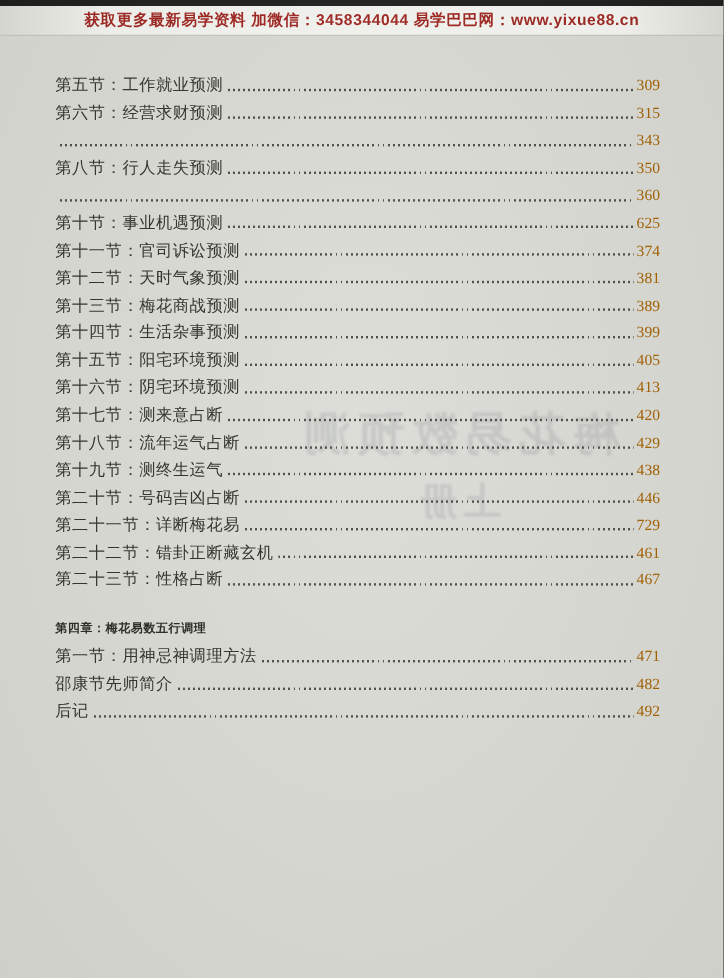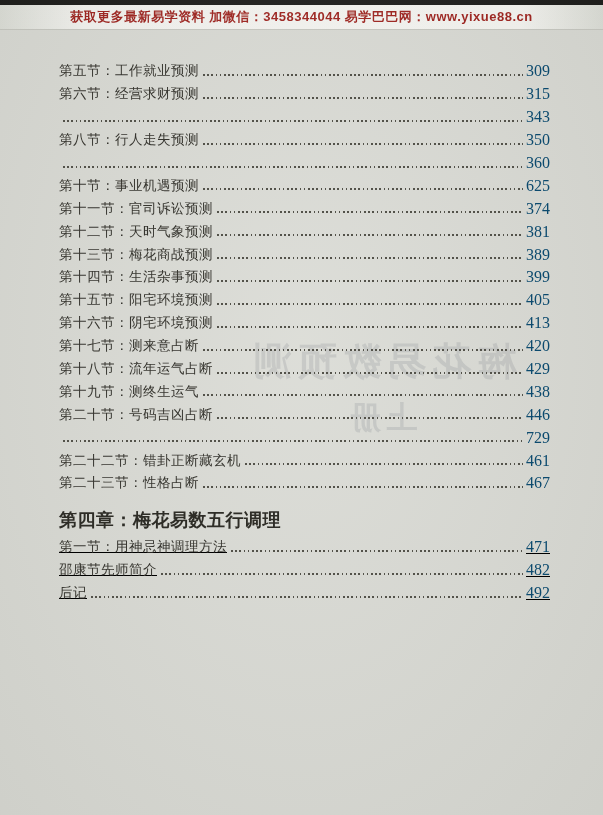--- a/index.html
+++ b/index.html
@@ -19,37 +19,37 @@
     position:absolute;top:5px;left:0;right:0;height:24px;
     background:linear-gradient(90deg,#dcded7,#f4f4f0 14%,#f6f6f2 86%,#dcded7);
     border-bottom:1px solid #c6c7c0;
     display:flex;align-items:center;justify-content:center;
   }
   .banner-text{
     color:#9c1d18;font-weight:bold;font-size:13px;letter-spacing:0.5px;
     font-family:"Liberation Sans","DejaVu Sans",sans-serif;
   }
   .toc{
-    position:absolute;top:60px;left:59px;right:53px;z-index:2;
+    position:absolute;top:60px;left:46px;right:53px;z-index:2;
   }
   .toc-row{
     display:flex;align-items:center;height:22.9px;
     color:#36352f;font-size:13.5px;white-space:nowrap;
   }
   .toc-label{flex:none;letter-spacing:0.5px;}
   .leader{
     flex:1;height:2px;margin:7px 3px 0 4px;min-width:10px;
     background-image:repeating-linear-gradient(to right,#53524a 0 1.6px,transparent 1.6px 4.2px);
   }
-  .toc-page{flex:none;font-size:16px;color:#0c4a6e;}
+  .toc-page{flex:none;font-size:13px;color:#a16207;}
   .chapter-row{
-    margin-top:13px;height:23px;display:flex;align-items:flex-start;
-    font-weight:bold;font-size:18px;color:#2e2d27;letter-spacing:0.5px;
+    margin-top:13px;height:23px;display:flex;align-items:flex-end;
+    font-weight:bold;font-size:10px;color:#2e2d27;letter-spacing:0.5px;
   }
-  .toc-part2{margin-top:5px;text-decoration:underline;}
+  .toc-part2{margin-top:5px;}
   .bleed{
     position:absolute;top:336px;left:235px;width:292px;z-index:1;
     transform:scaleX(-1);
     color:rgba(98,106,117,0.17);
     filter:blur(0.7px);
     text-align:center;pointer-events:none;
     font-weight:bold;
   }
   .bleed-line1{font-size:38px;letter-spacing:7px;}
   .bleed-line2{font-size:31px;letter-spacing:5px;margin-top:10px;}
@@ -143,20 +143,21 @@
       <span class="toc-label">第十九节：测终生运气</span>
       <span class="leader"></span>
       <span class="toc-page">438</span>
     </div>
     <div class="toc-row">
       <span class="toc-label">第二十节：号码吉凶占断</span>
       <span class="leader"></span>
       <span class="toc-page">446</span>
     </div>
     <div class="toc-row">
+      <span class="toc-label">第二十一节：详断梅花易</span>
       <span class="leader"></span>
       <span class="toc-page">729</span>
     </div>
     <div class="toc-row">
       <span class="toc-label">第二十二节：错卦正断藏玄机</span>
       <span class="leader"></span>
       <span class="toc-page">461</span>
     </div>
     <div class="toc-row">
       <span class="toc-label">第二十三节：性格占断</span>

